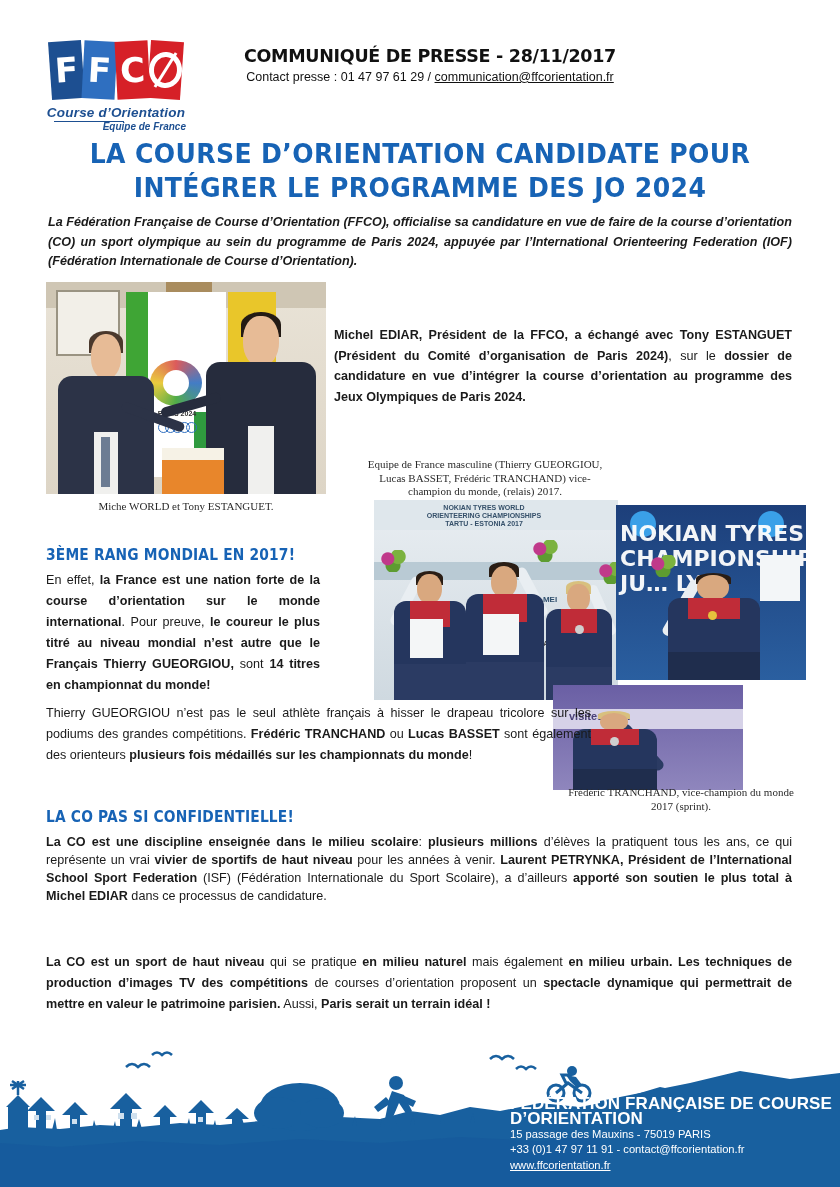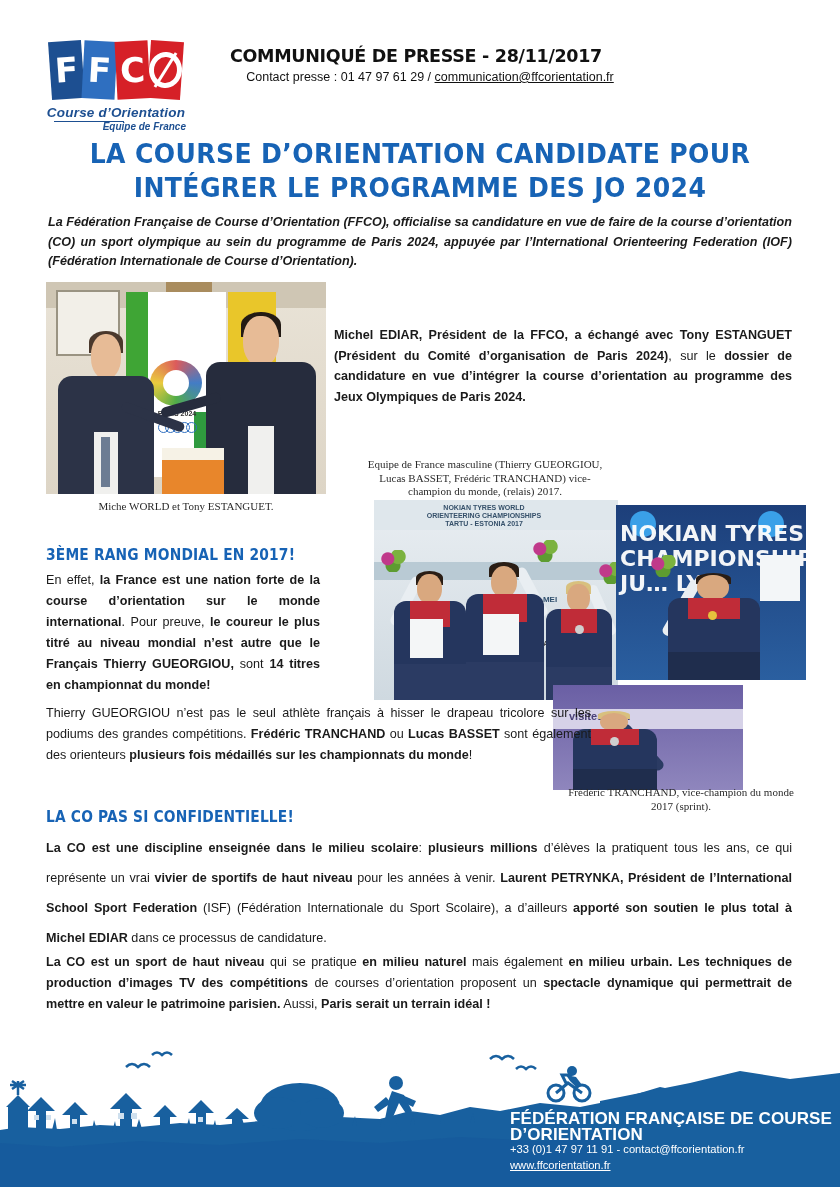--- a/index.html
+++ b/index.html
@@ -20,21 +20,21 @@
   .t4{left:99px;background:#d62027;transform:rotate(4deg);}
   .t4 .slash{position:absolute;width:3px;height:40px;background:#fff;transform:rotate(28deg);}
   .t4 .oring{width:24px;height:26px;border:5px solid #fff;border-radius:50%;position:relative;}
   .logo .l1{position:absolute;left:0;top:64px;width:140px;text-align:center;
             color:#1d4f91;font-size:13.5px;font-style:italic;font-weight:bold;letter-spacing:.2px;}
   .logo .l2{position:absolute;left:0;top:80px;width:140px;text-align:right;
             color:#1d4f91;font-size:10px;font-style:italic;font-weight:bold;}
   .logo .rule{position:absolute;left:8px;top:80px;width:70px;height:1px;background:#1d4f91;}
 
   
-  .hdr-title{position:absolute;left:230px;top:46px;width:400px;
+  .hdr-title{position:absolute;left:230px;top:46px;width:400px;text-align:center;
              font-family:"DejaVu Sans",sans-serif;font-weight:bold;font-size:17.5px;
              letter-spacing:-.3px;color:#111;}
   .hdr-sub{position:absolute;left:200px;top:70px;width:460px;text-align:center;
            font-size:12.5px;color:#111;}
   .hdr-sub u{text-decoration:underline;}
 
   
   .bigtitle{position:absolute;left:40px;top:137px;width:760px;text-align:center;
             color:#1763b5;font-family:"DejaVu Sans",sans-serif;font-weight:bold;
             font-size:27px;line-height:34px;letter-spacing:.4px;
@@ -136,21 +136,21 @@
   .h2{position:absolute;color:#1763b5;font-family:"DejaVu Sans",sans-serif;
       font-weight:bold;font-size:15px;letter-spacing:.2px;transform:scaleX(.92);
       transform-origin:left center;}
   b{font-weight:bold;}
 
   #para-ediar{left:334px;top:325px;width:458px;line-height:20.6px;}
   #h-rang{left:46px;top:546px;}
   #para-rang{left:46px;top:570px;width:274px;line-height:21px;}
   #para-podium{left:46px;top:703px;width:545px;line-height:21px;}
   #h-conf{left:46px;top:808px;}
-  #para-conf{left:46px;top:833px;width:746px;line-height:30px;}
+  #para-conf{left:46px;top:833px;width:746px;line-height:18px;}
   #para-sport{left:46px;top:952px;width:746px;line-height:21.2px;}
   #para-final{left:46px;top:1032px;width:748px;text-align:center;font-weight:bold;
               font-size:12.8px;line-height:21px;}
 
   
   .banner{position:absolute;left:0;bottom:0;width:840px;height:150px;}
   .banner svg{position:absolute;left:0;bottom:0;width:840px;height:150px;}
   .foot{position:absolute;left:510px;bottom:14px;width:330px;color:#fff;
         font-size:11.2px;line-height:15.5px;}
   .foot .ft-name{font-weight:bold;font-size:17px;letter-spacing:.1px;}
@@ -364,18 +364,19 @@
         <path d="M126,30 q6,-6 12,0 q6,-6 12,0"></path>
         <path d="M152,18 q5,-5 10,0 q5,-5 10,0"></path>
         <path d="M490,22 q6,-6 12,0 q6,-6 12,0"></path>
         <path d="M516,32 q5,-5 10,0 q5,-5 10,0"></path>
       </g>
 
       <path d="M600,150 L840,150 L840,36 L790,42 L740,34 L690,46 L640,56 L600,64 Z" fill="#18609f"></path>
     </svg>
     <div class="foot">
       <div class="ft-name">FÉDÉRATION FRANÇAISE DE COURSE D’ORIENTATION</div>
+      <div>15 passage des Mauxins - 75019 PARIS</div>
       <div>+33 (0)1 47 97 11 91 - contact@ffcorientation.fr</div>
       <div class="ft-web">www.ffcorientation.fr</div>
     </div>
   </div>
 
 </div>
 
 </body></html>

